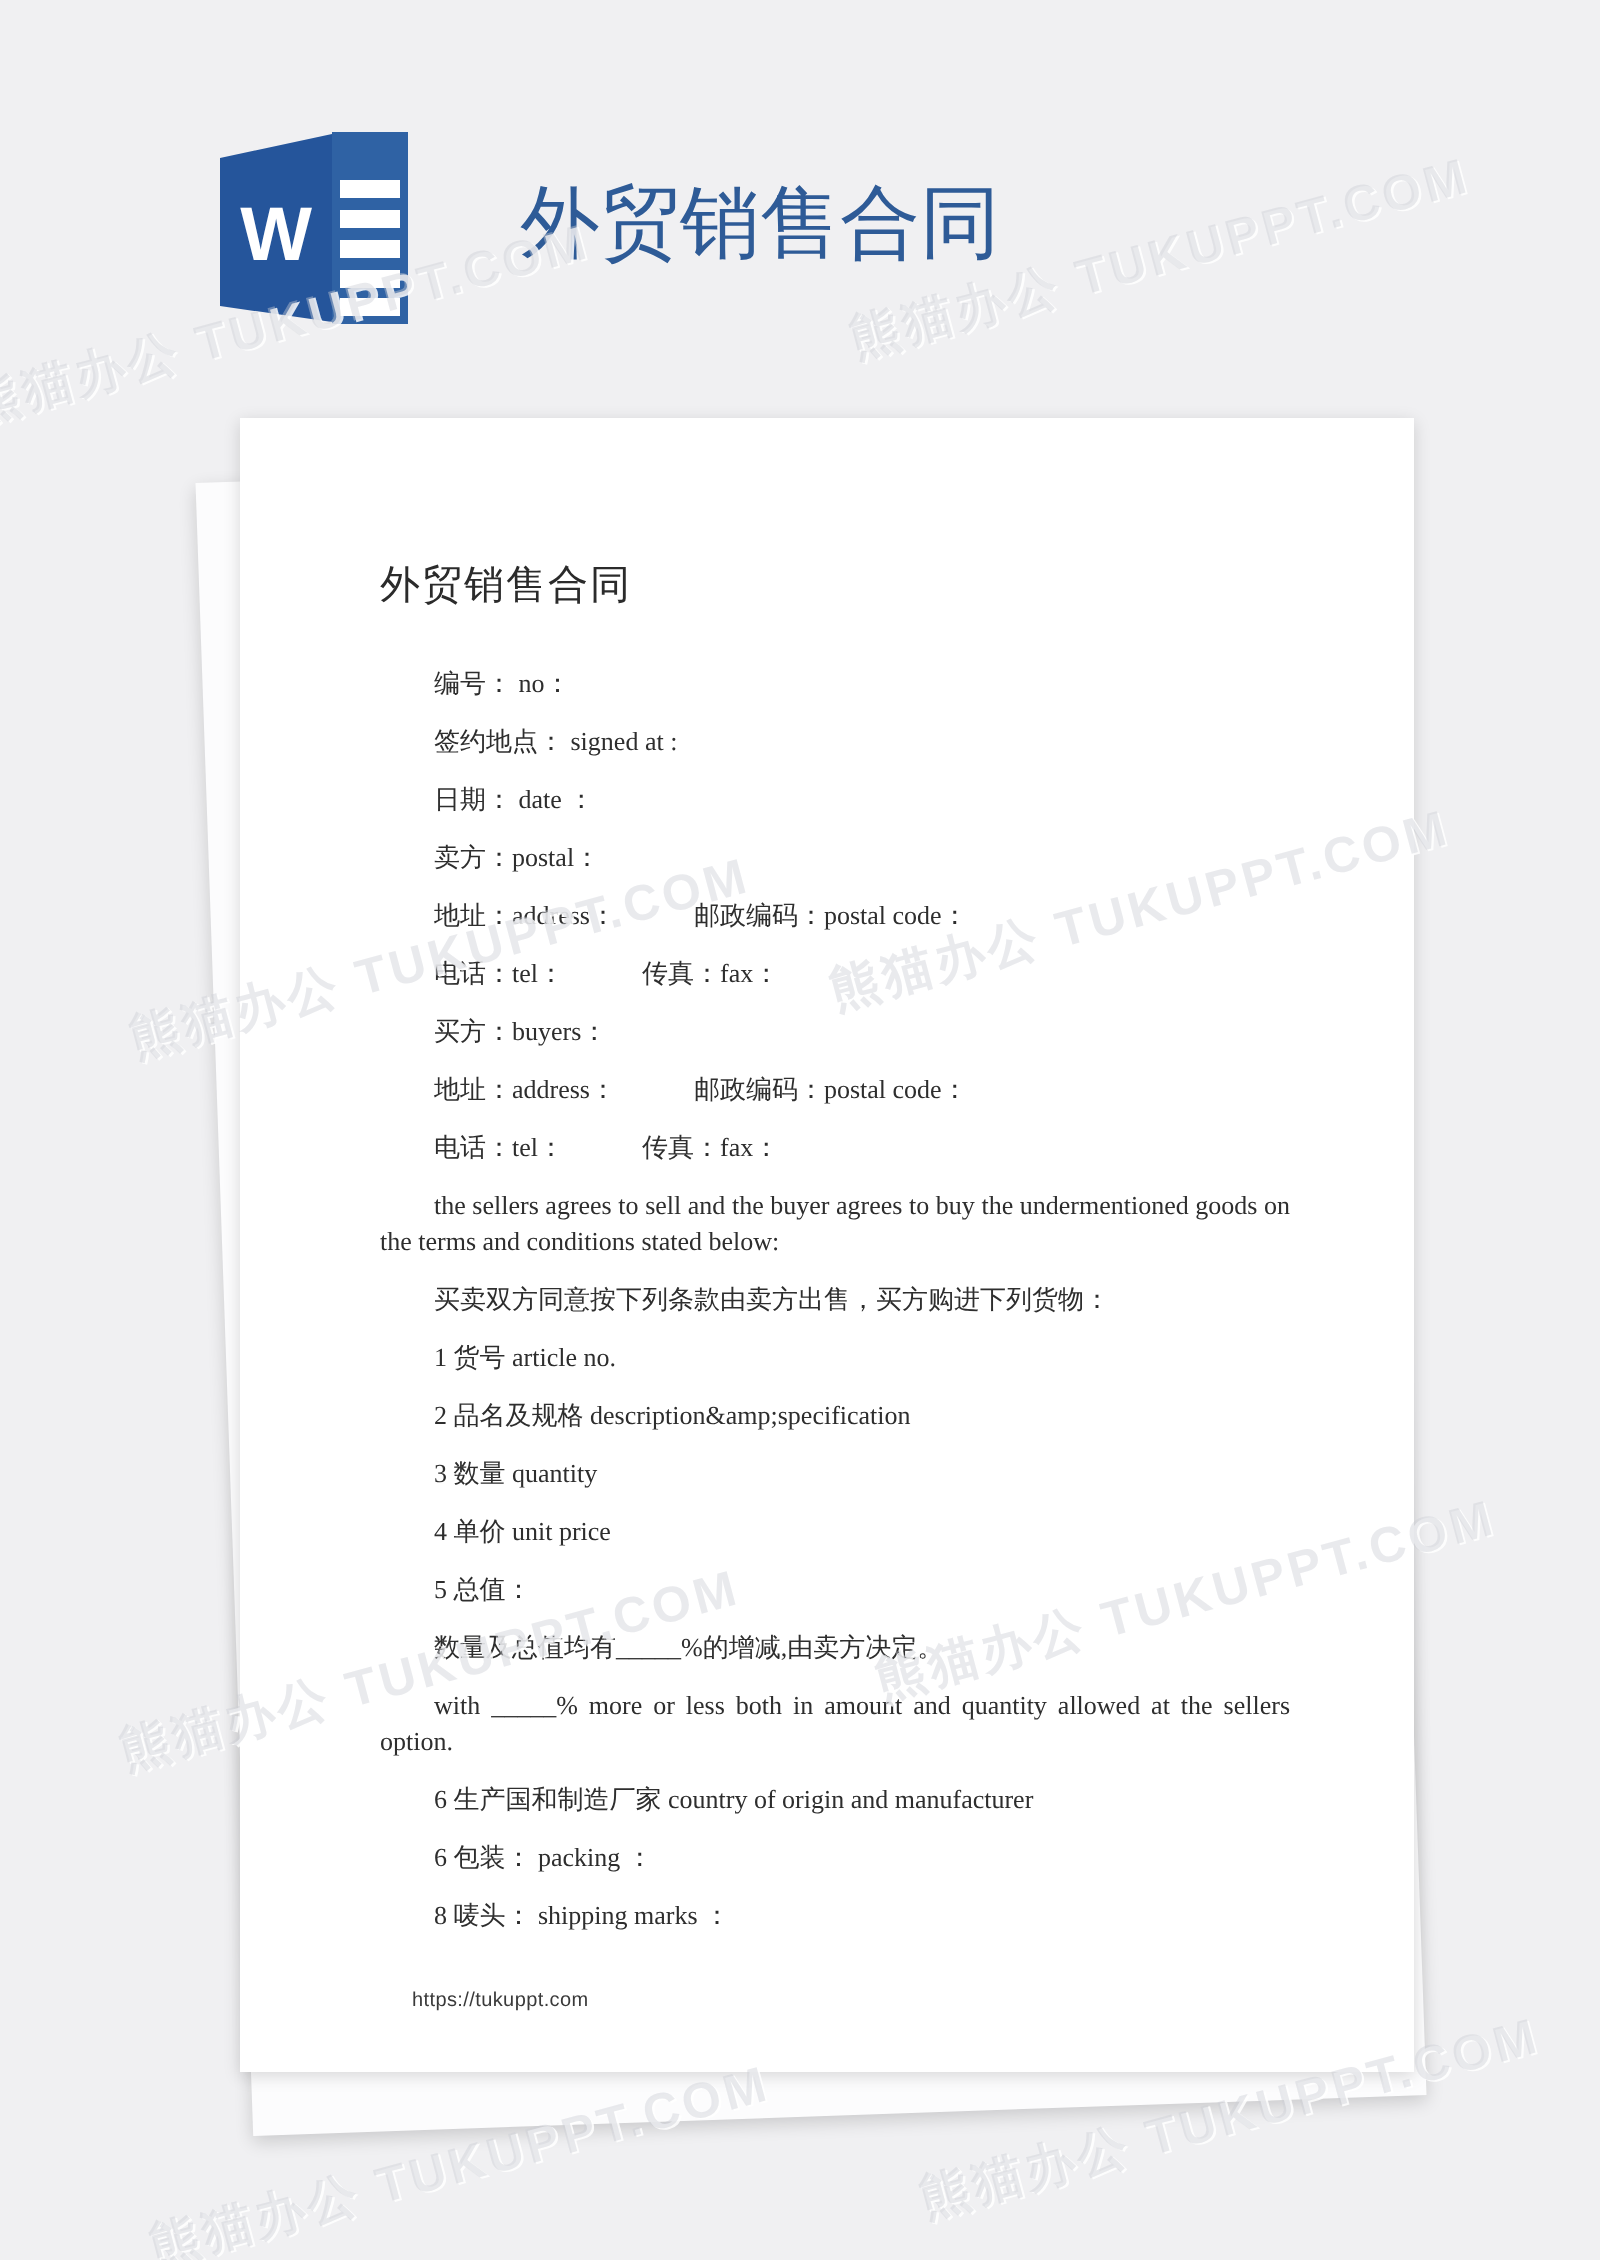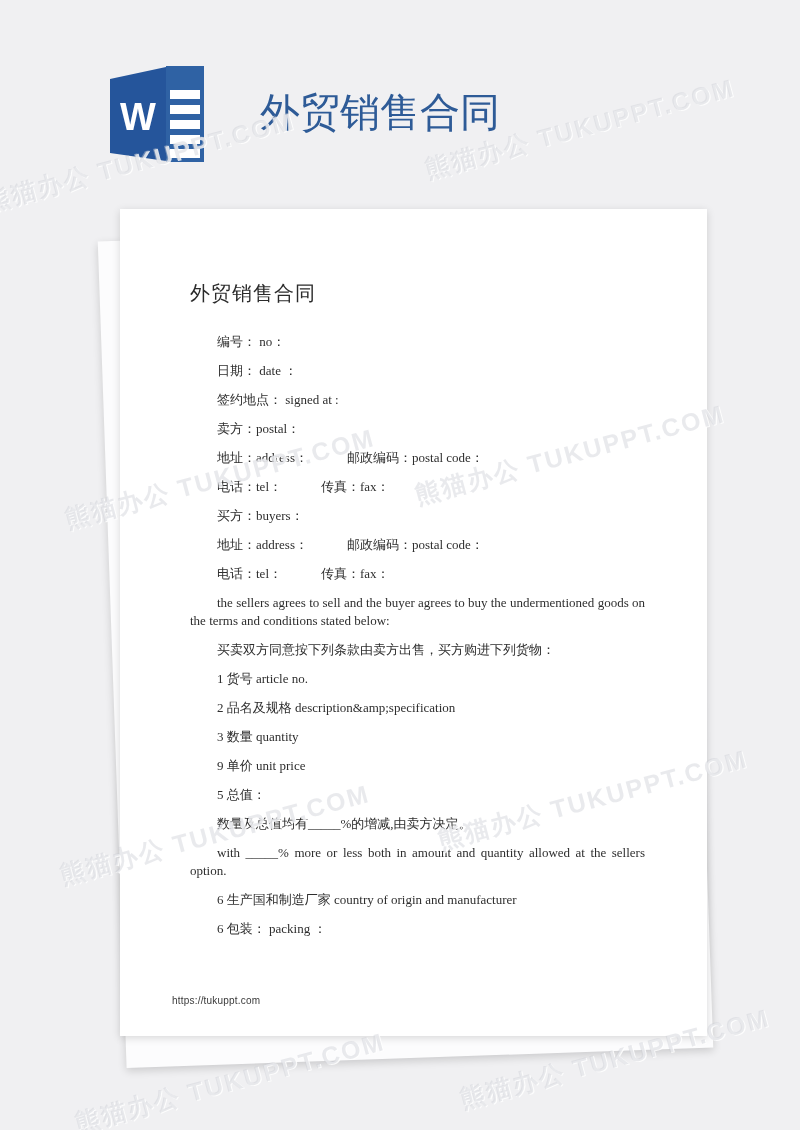--- a/index.html
+++ b/index.html
@@ -46,21 +46,21 @@
   .para {
     font-size: 13px; line-height: 18px;
     color: #2e2e2e;
     margin-bottom: 11px;
     text-indent: 27px;
     white-space: normal;
     font-family: Liberation Serif, serif;
   }
   .para.wrap { text-align: justify; }
   .doc-footer-url {
-    position: absolute; left: 52px; bottom: 30px;
+    position: absolute; left: 86px; bottom: 30px;
     font-size: 10px; color: #3a3a3a; letter-spacing: 0.2px;
   }
 
   
   .wm {
     position: absolute;
     font-size: 25px; font-weight: bold;
     letter-spacing: 2px; white-space: nowrap;
     color: rgba(203,205,211,0.42);
     text-shadow: 1px 1px 0 rgba(255,255,255,0.85);
@@ -95,39 +95,40 @@
   </svg>
   <div class="header-title">外贸销售合同</div>
 </div>
 
 <div class="back-sheet"></div>
 
 <div class="doc-page">
   <div class="doc-title">外贸销售合同</div>
 
   <div class="para">编号： no：</div>
+  <div class="para">签约地点： signed at :</div>
   <div class="para">日期： date ：</div>
-  <div class="para">签约地点： signed at :</div>
   <div class="para">卖方：postal：</div>
   <div class="para">地址：address：　　　邮政编码：postal code：</div>
   <div class="para">电话：tel：　　　传真：fax：</div>
   <div class="para">买方：buyers：</div>
   <div class="para">地址：address：　　　邮政编码：postal code：</div>
   <div class="para">电话：tel：　　　传真：fax：</div>
   <div class="para wrap">the sellers agrees to sell and the buyer agrees to buy the undermentioned goods on the terms and conditions stated below:</div>
   <div class="para">买卖双方同意按下列条款由卖方出售，买方购进下列货物：</div>
   <div class="para">1 货号 article no.</div>
   <div class="para">2 品名及规格 description&amp;amp;specification</div>
   <div class="para">3 数量 quantity</div>
-  <div class="para">9 单价 unit price</div>
+  <div class="para">4 单价 unit price</div>
   <div class="para">5 总值：</div>
   <div class="para">数量及总值均有_____%的增减,由卖方决定。</div>
   <div class="para wrap">with _____% more or less both in amount and quantity allowed at the sellers option.</div>
   <div class="para">6 生产国和制造厂家 country of origin and manufacturer</div>
   <div class="para">6 包装： packing ：</div>
+  <div class="para">8 唛头： shipping marks ：</div>
 
   <div class="doc-footer-url">https://tukuppt.com</div>
 </div>
 
 <span class="wm wm1">熊猫办公 TUKUPPT.COM</span>
 <span class="wm wm2">熊猫办公 TUKUPPT.COM</span>
 <span class="wm wm3">熊猫办公 TUKUPPT.COM</span>
 <span class="wm wm4">熊猫办公 TUKUPPT.COM</span>
 <span class="wm wm5">熊猫办公 TUKUPPT.COM</span>
 <span class="wm wm6">熊猫办公 TUKUPPT.COM</span>

